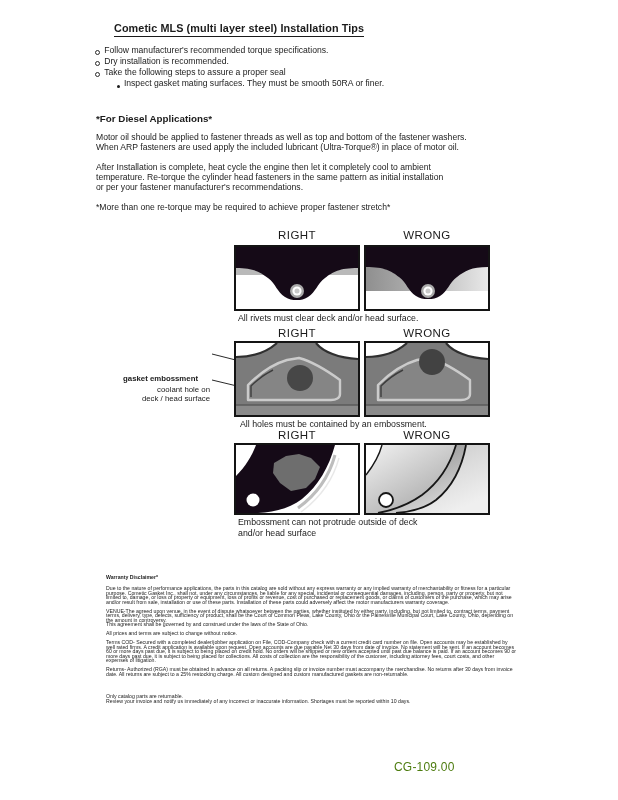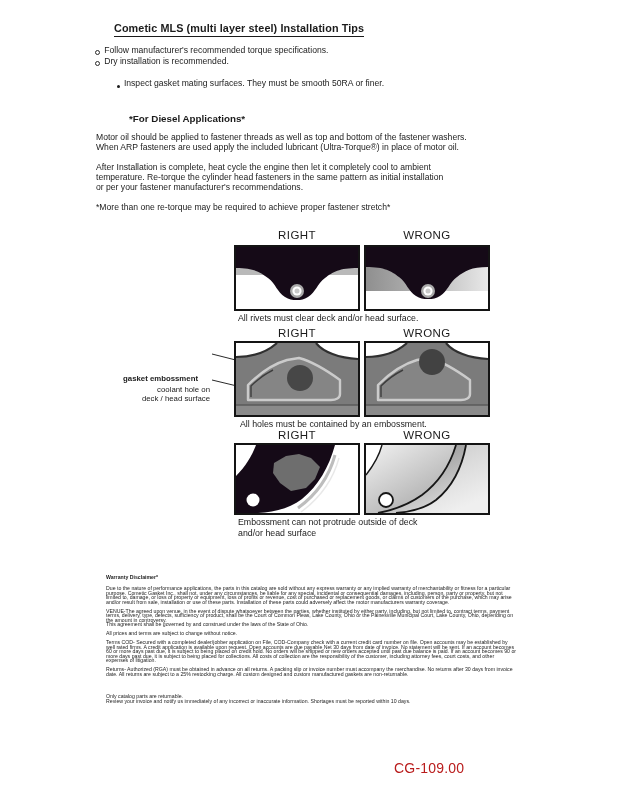--- a/index.html
+++ b/index.html
@@ -17,54 +17,58 @@
   .b-marker {
     width:3.2px; height:3.2px; border:1px solid #2b2b2b; border-radius:50%;
     margin:2.6px 4px 0 0; flex:none;
   }
   .sub-bullets { left:117px; top:78px; font-size:8.6px; }
   .s-line { display:flex; align-items:flex-end; height:10.4px; }
   .s-marker {
     width:3.4px; height:3.4px; background:#1b1b1b; border-radius:50%;
     margin:2.6px 3.5px 0 0; flex:none;
   }
-  .diesel-heading { left:96px; top:113px; font-size:9.8px; font-weight:bold;margin-left:33px; }
+  .diesel-heading { left:96px; top:113px; font-size:9.8px; font-weight:bold; }
   .para { left:96px; font-size:8.6px; line-height:10.2px; white-space:pre-line; width:450px; }
   .dlabel {
     width:126px; text-align:center; font-size:11.5px; letter-spacing:0.4px; color:#1b1b1b;
   }
   .dbox { border:2px solid #141414; background:#fff; line-height:0; }
   .dbox svg { display:block; }
   .caption { font-size:8.8px; line-height:11px; white-space:pre-line; }
   .side-label {
     width:92px; text-align:right; font-size:7.8px; line-height:8.8px;
     white-space:pre-line; color:#1b1b1b;
   }
   .leader { pointer-events:none; }
   .disclaimer { left:106px; top:574px; width:411px; color:#242424; }
   .disclaimer h2 { font-size:5.2px; font-weight:bold; margin:0 0 6px 0; }
   .disclaimer p { font-size:5.2px; line-height:4.5px; margin:0 0 4.6px 0; white-space:pre-line; }
   .disclaimer p.gap-top { margin-top:18px; }
-  .page-code { left:394px; top:760px; font-size:14px; color:#b91c1c; letter-spacing:0.2px; }
+  .page-code { left:394px; top:760px; font-size:12px; color:#4d7c0f; letter-spacing:0.2px; }
 </style>
 </head>
 <body>
 
 <div class="page">
 
   <div class="abs title">Cometic MLS (multi layer steel) Installation Tips</div>
 
   <div class="abs bullets">
     <div class="b-line">
       <span class="b-marker"></span>
       <span>Follow manufacturer's recommended torque specifications.</span>
     </div>
     <div class="b-line">
       <span class="b-marker"></span>
       <span>Dry installation is recommended.</span>
+    </div>
+    <div class="b-line">
+      <span class="b-marker"></span>
+      <span>Take the following steps to assure a proper seal</span>
     </div>
   </div>
 
   <div class="abs sub-bullets">
     <div class="s-line">
       <span class="s-marker"></span>
       <span>Inspect gasket mating surfaces.  They must be smooth 50RA or finer.</span>
     </div>
   </div>
 

